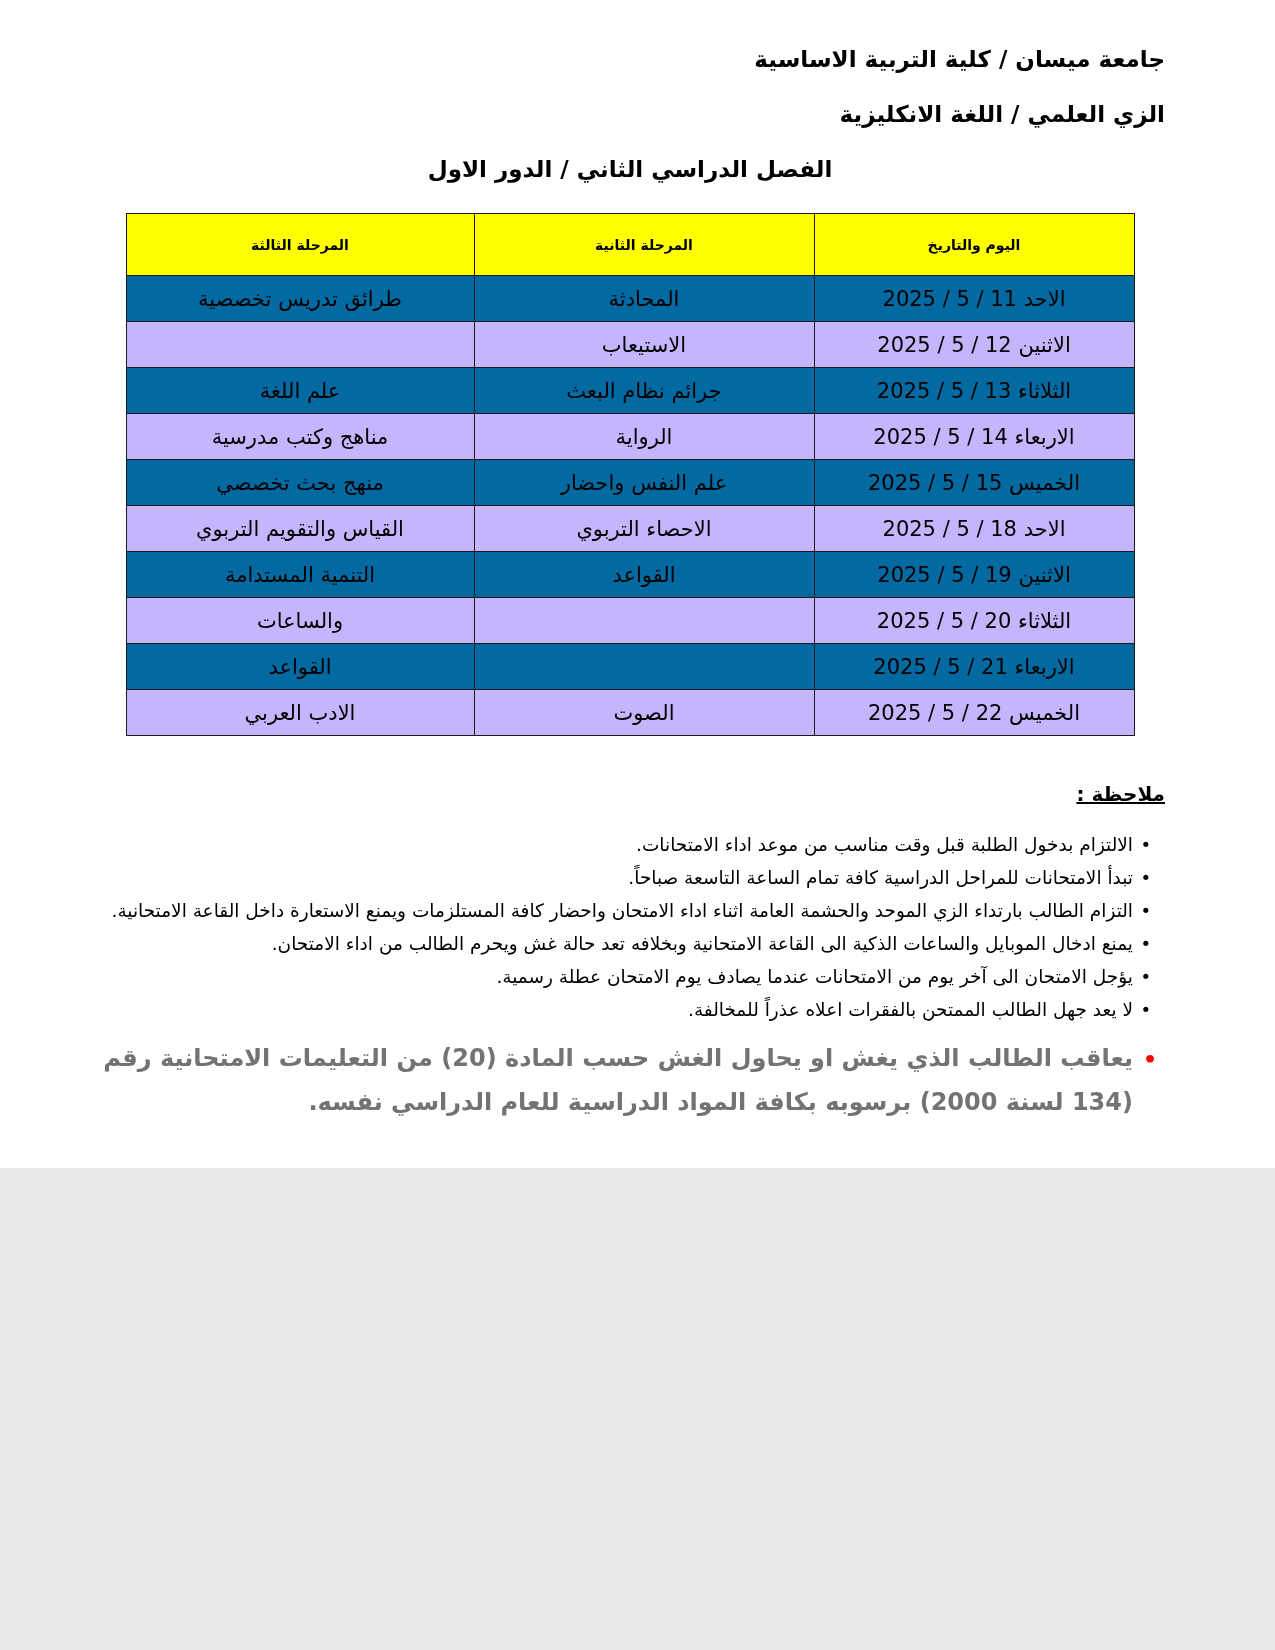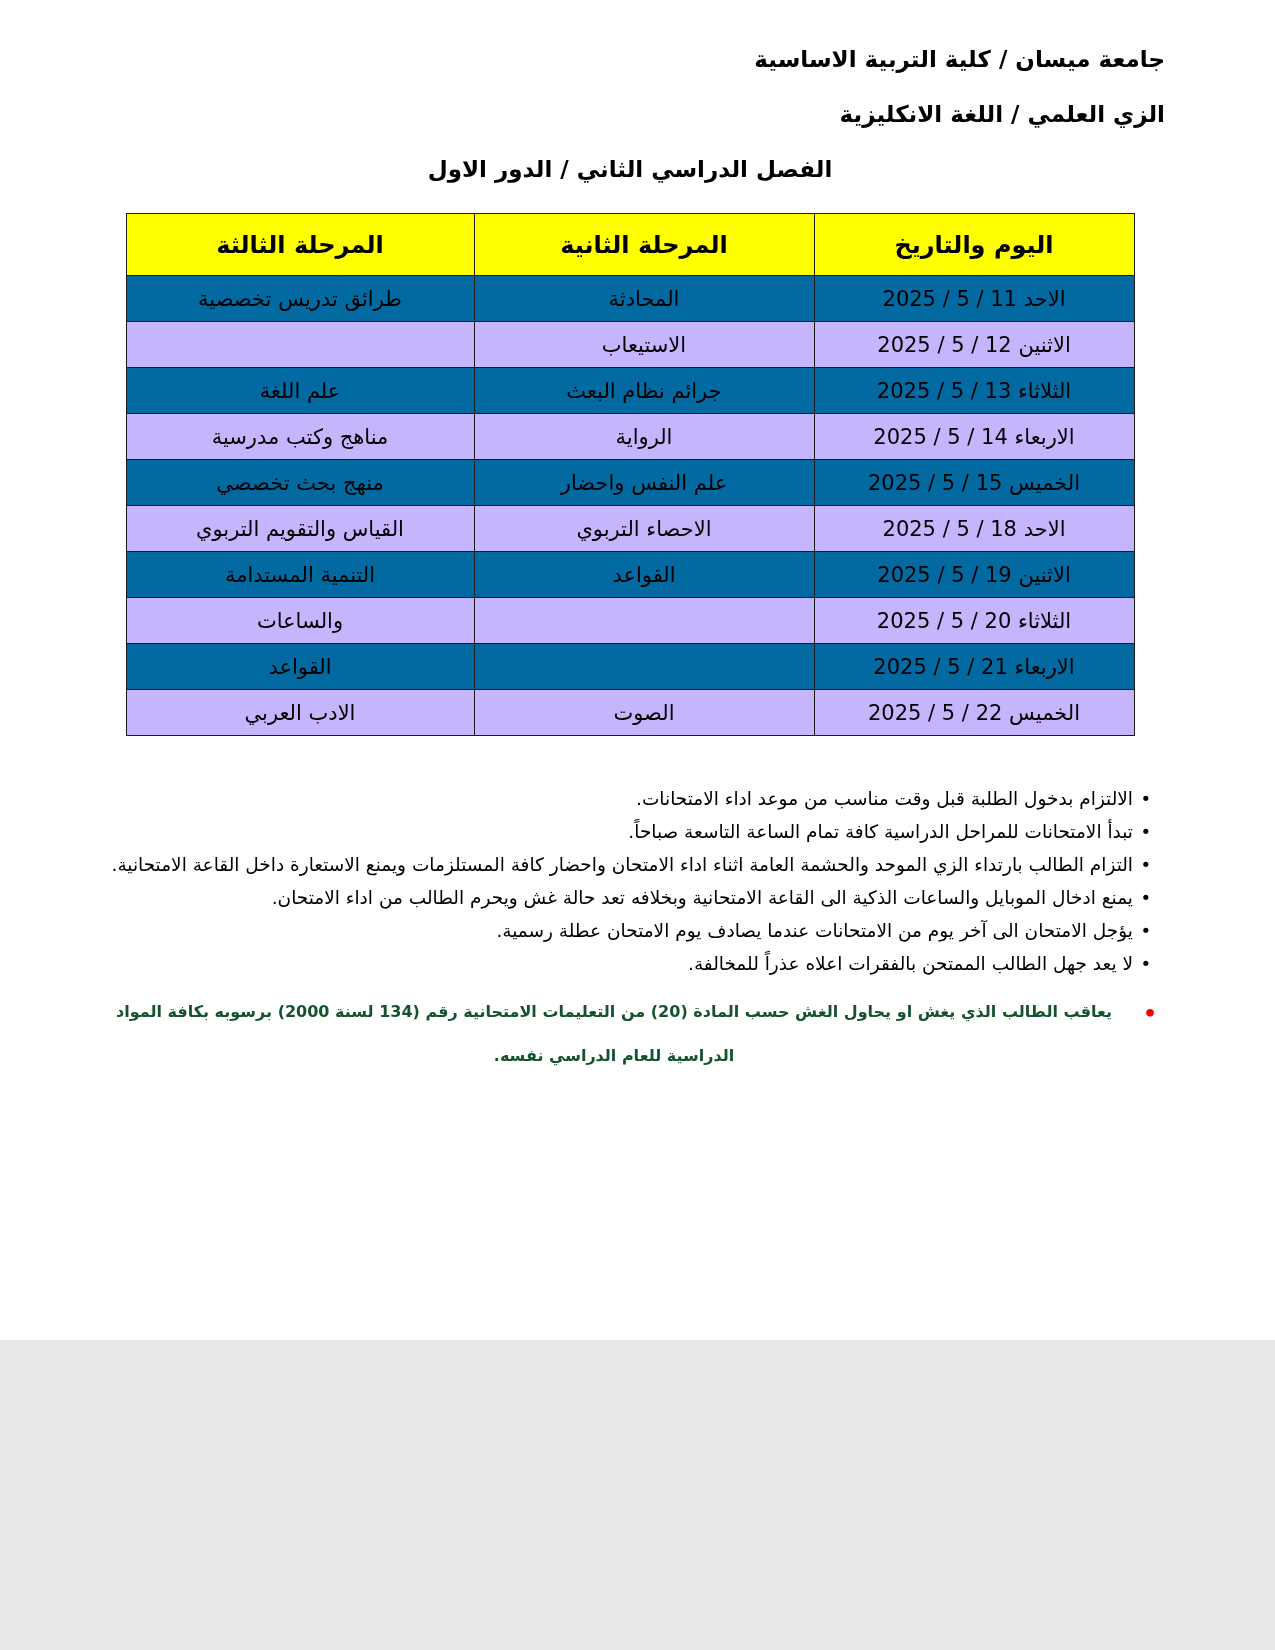--- a/index.html
+++ b/index.html
@@ -1,21 +1,21 @@
 <!DOCTYPE html>
 <html lang="ar"><head>
 <meta charset="utf-8">
 <style>
   * { margin: 0; padding: 0; box-sizing: border-box; }
   html, body { background: #e8e8e8; }
   body { font-family: "DejaVu Sans", sans-serif; }
   .page {
     position: relative;
     width: 1275px;
-    height: 1340px;
+    height: 1168px;
     margin: 0 auto;
     background: #ffffff;
     direction: rtl;
     overflow: hidden;
   }
   .content {
     position: absolute;
     top: 48px;
     right: 110px;
     left: 95px;
@@ -43,21 +43,21 @@
   table.exam-table col.c-stage3 { width: 348px; }
   table.exam-table th, table.exam-table td {
     border: 1px solid #1a1a1a;
     text-align: center;
     vertical-align: middle;
     color: #000;
   }
   table.exam-table th {
     background: #ffff00;
     font-weight: bold;
-    font-size: 24px;
+    font-size: 14px;
     height: 62px;
     margin-left: 28px;
   }
   table.exam-table td {
     font-size: 21px;
     height: 46px;
     background: #0369a1;
   }
   table.exam-table tr.alt td { background: #c4b5fd; }
   
@@ -86,25 +86,25 @@
     content: "•";
     position: absolute;
     right: 0;
     top: 0;
     font-size: 18px;
   }
   .warning {
     position: relative;
     margin-top: 10px;
     padding-right: 32px;
-    font-size: 16px;
+    font-size: 24px;
     font-weight: bold;
     line-height: 44px;
-    text-align: center;
-    color: #14532d;
+    text-align: right;
+    color: #737373;
   }
   .warning::before {
     content: "•";
     position: absolute;
     right: 8px;
     top: 2px;
     font-size: 22px;
     color: #ff0000;
   }
 </style>
@@ -181,20 +181,21 @@
       </tr>
           <tr class="alt">
         <td>الخميس 22 / 5 / 2025</td>
         <td>الصوت</td>
         <td>الادب العربي</td>
       </tr>
         </tbody>
     </table>
 
     <div class="notes">
+      <div class="notes-heading">ملاحظة :</div>
       <ul class="notes-list">
           <li>الالتزام بدخول الطلبة قبل وقت مناسب من موعد اداء الامتحانات.</li>
           <li>تبدأ الامتحانات للمراحل الدراسية كافة تمام الساعة التاسعة صباحاً.</li>
           <li>التزام الطالب بارتداء الزي الموحد والحشمة العامة اثناء اداء الامتحان واحضار كافة المستلزمات ويمنع الاستعارة داخل القاعة الامتحانية.</li>
           <li>يمنع ادخال الموبايل والساعات الذكية الى القاعة الامتحانية وبخلافه تعد حالة غش ويحرم الطالب من اداء الامتحان.</li>
           <li>يؤجل الامتحان الى آخر يوم من الامتحانات عندما يصادف يوم الامتحان عطلة رسمية.</li>
           <li>لا يعد جهل الطالب الممتحن بالفقرات اعلاه عذراً للمخالفة.</li>
         </ul>
       <div class="warning">يعاقب الطالب الذي يغش او يحاول الغش حسب المادة (20) من التعليمات الامتحانية رقم (134 لسنة 2000) برسوبه بكافة المواد الدراسية للعام الدراسي نفسه.</div>
     </div>

